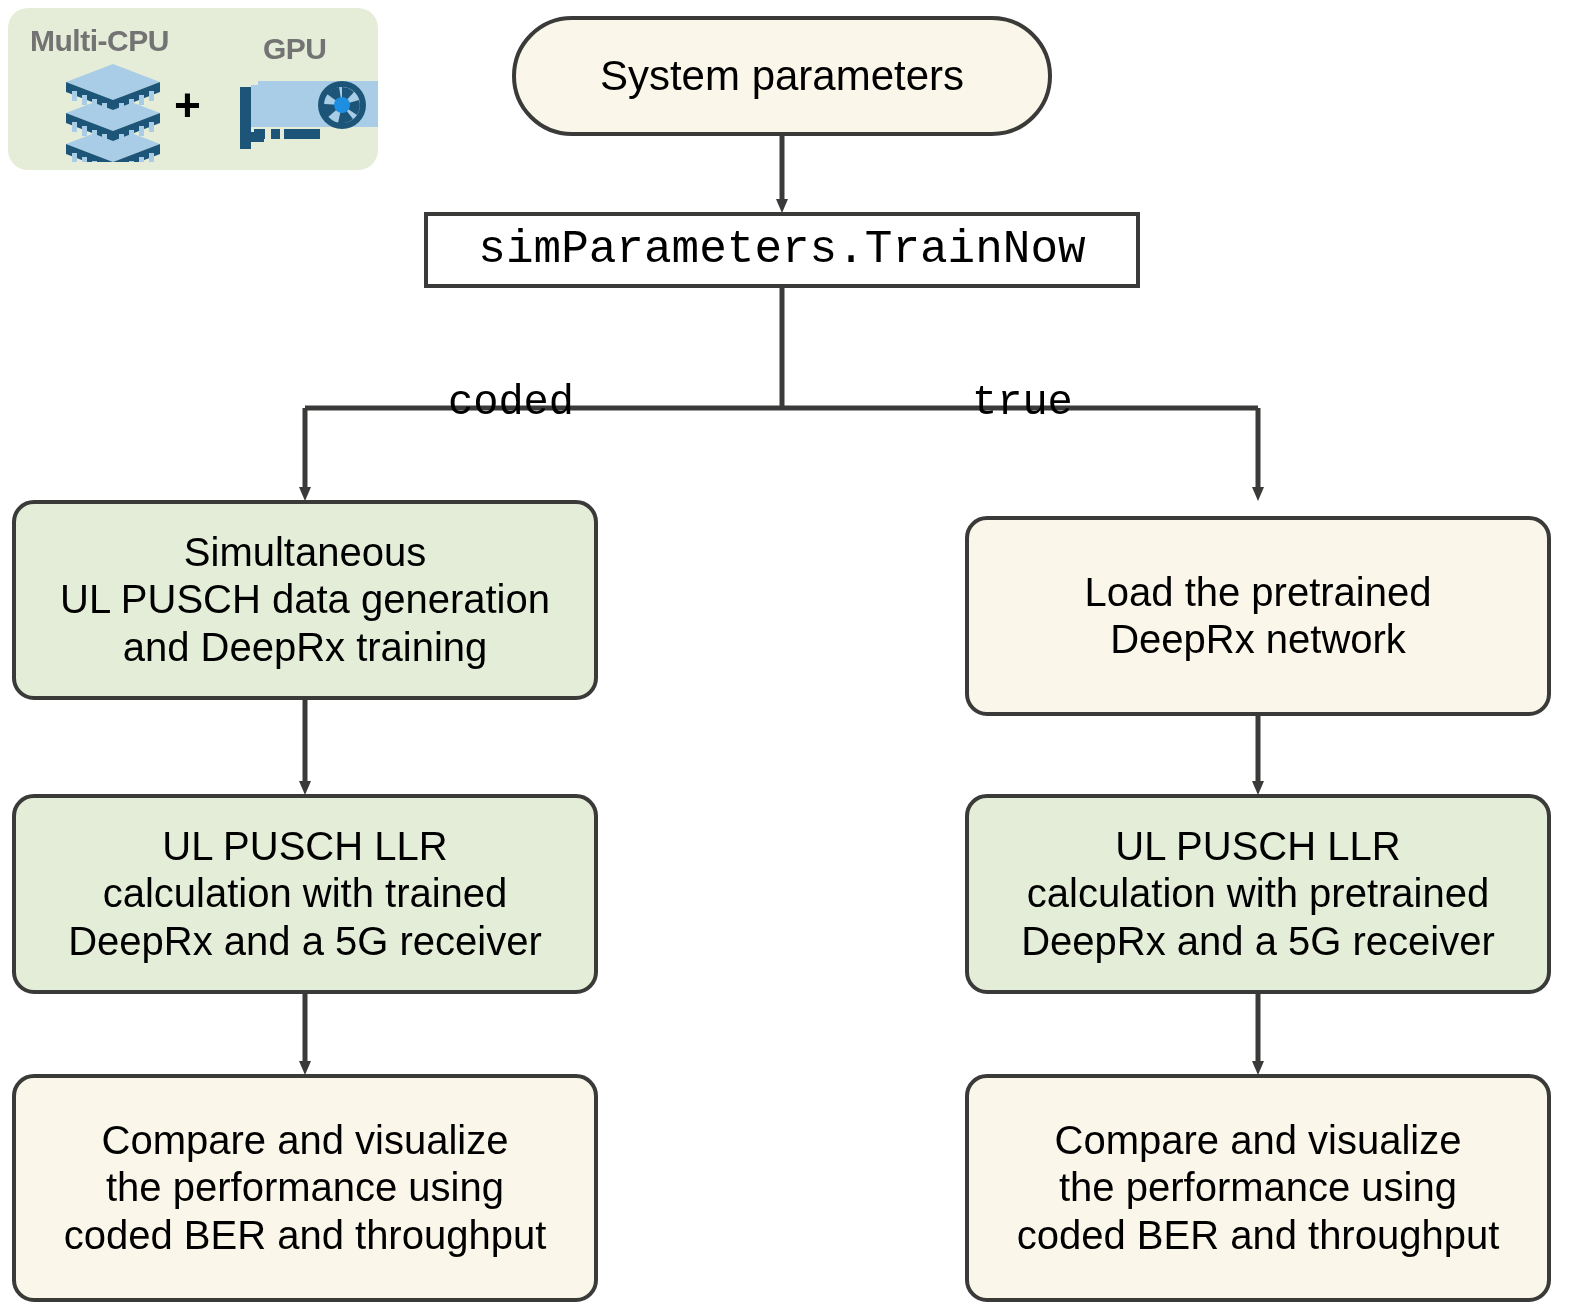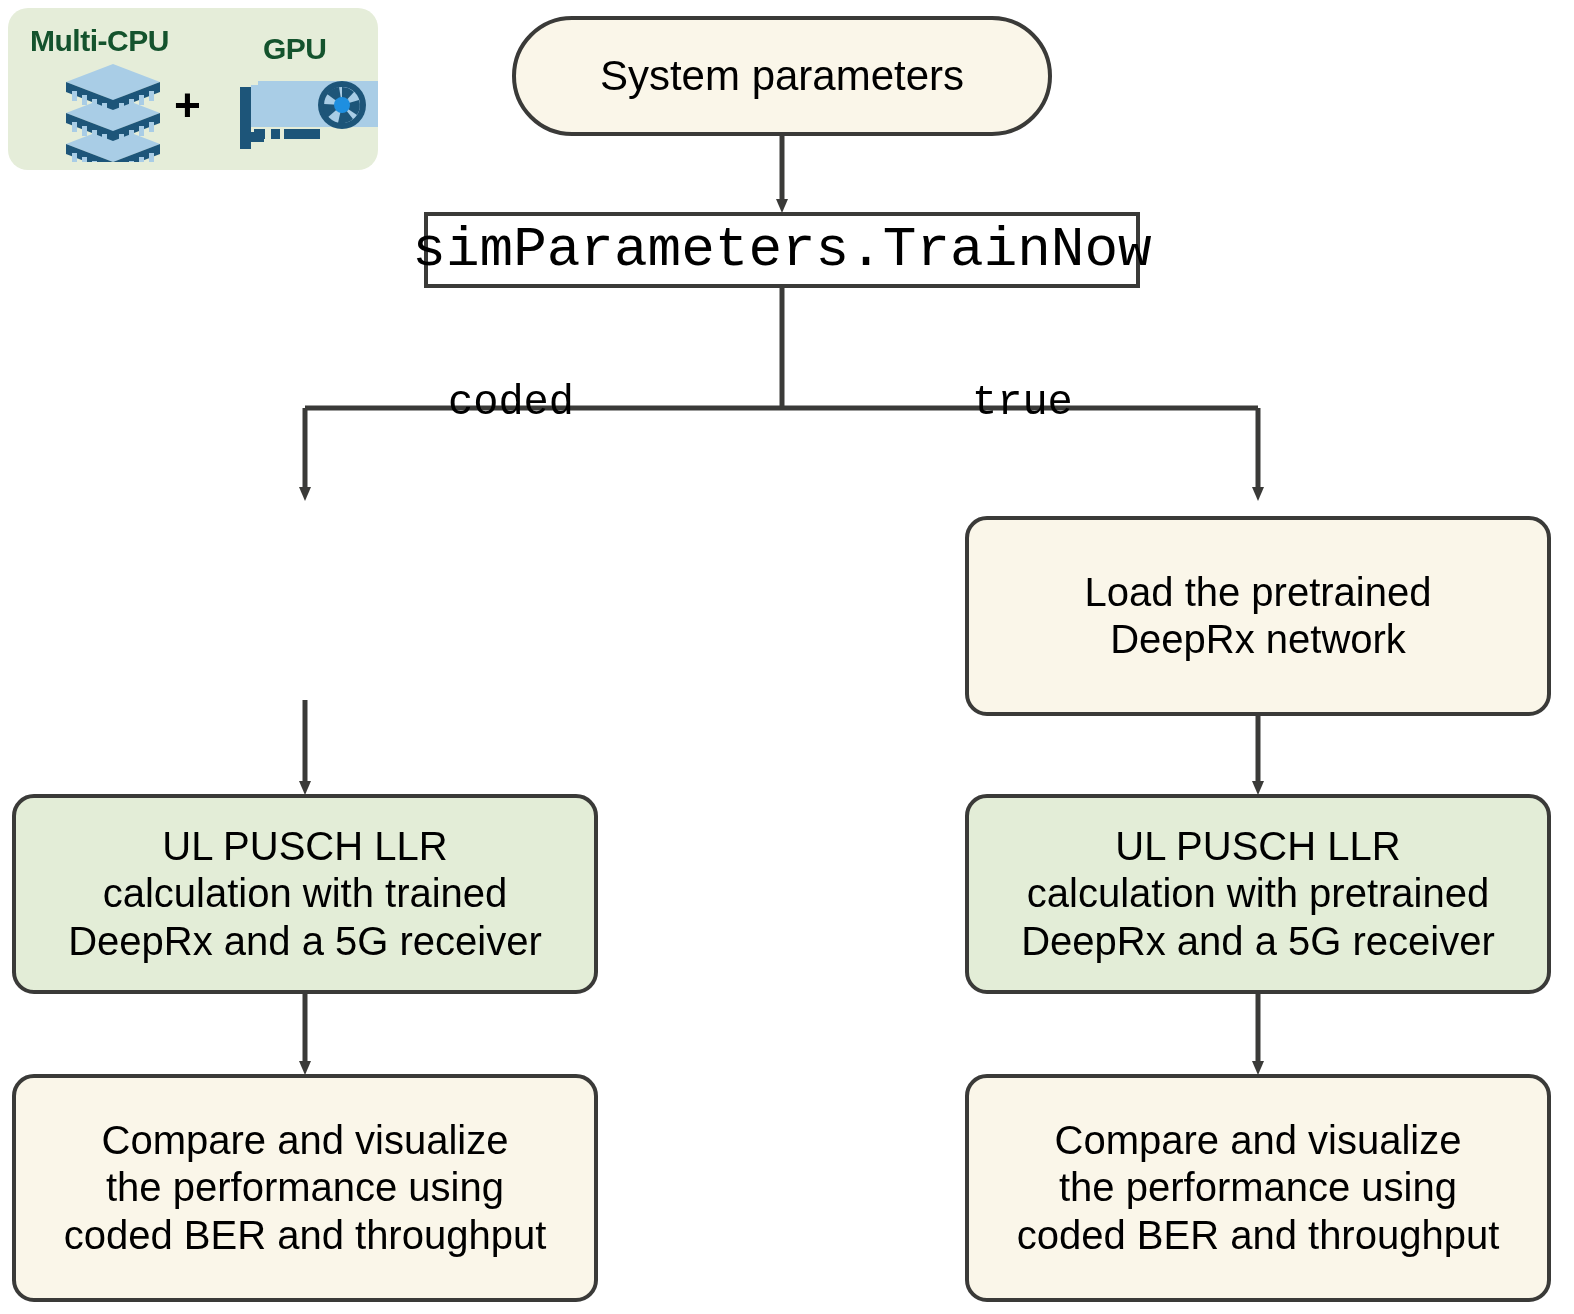--- a/index.html
+++ b/index.html
@@ -26,21 +26,21 @@
     left: 8px; top: 8px;
     width: 370px; height: 162px;
     background: #E5EDD9;
     border-radius: 20px;
     box-sizing: border-box;
   }
   .hw-label {
     position: absolute;
     font-weight: bold;
     font-size: 30px;
-    color: #14532d;
+    color: #737373;
     letter-spacing: -0.5px;
     white-space: nowrap;
   }
   .hw-label.cpu { left: 22px; top: 16px; }
   .hw-label.gpu { left: 255px; top: 24px; }
   .hw-plus {
     position: absolute;
     left: 166px; top: 74px;
     font-size: 46px;
     font-weight: bold;
@@ -71,21 +71,21 @@
   .node.stadium { border-radius: 60px; text-align: center; }
   .node.rect { border-radius: 0; border-width: 4px; }
   .fill-cream { background: #FAF6E9; }
   .fill-green { background: #E3EDD7; }
   .fill-white { background: #FFFFFF; }
 
   .node.start { font-size: 42px; }
   .node.step  { font-size: 40px; }
   .node.decision {
     font-family: "Liberation Mono", monospace;
-    font-size: 56px;
+    font-size: 46px;
   }
 
   
   .edge-label {
     position: absolute;
     font-family: "Liberation Mono", monospace;
     font-size: 42px;
     color: #000000;
     white-space: nowrap;
     line-height: 1;
@@ -213,20 +213,25 @@
     <span class="node-text">System parameters</span>
   </div>
 
   <div class="node rect fill-white decision" style="left:424px; top:212px; width:716px; height:76px;">
     <span class="node-text">simParameters.TrainNow</span>
   </div>
 
   <div class="edge-label" style="left:448px; top:382px;">coded</div>
   <div class="edge-label" style="left:972px; top:382px;">true</div>
 
+  <div class="node rounded fill-green step" style="left:12px; top:500px; width:586px; height:200px;">
+    <span class="node-text">Simultaneous
+UL PUSCH data generation
+and DeepRx training</span>
+  </div>
 
   <div class="node rounded fill-green step" style="left:12px; top:794px; width:586px; height:200px;">
     <span class="node-text">UL PUSCH LLR
 calculation with trained
 DeepRx and a 5G receiver</span>
   </div>
 
   <div class="node rounded fill-cream step" style="left:12px; top:1074px; width:586px; height:228px;">
     <span class="node-text">Compare and visualize
 the performance using

